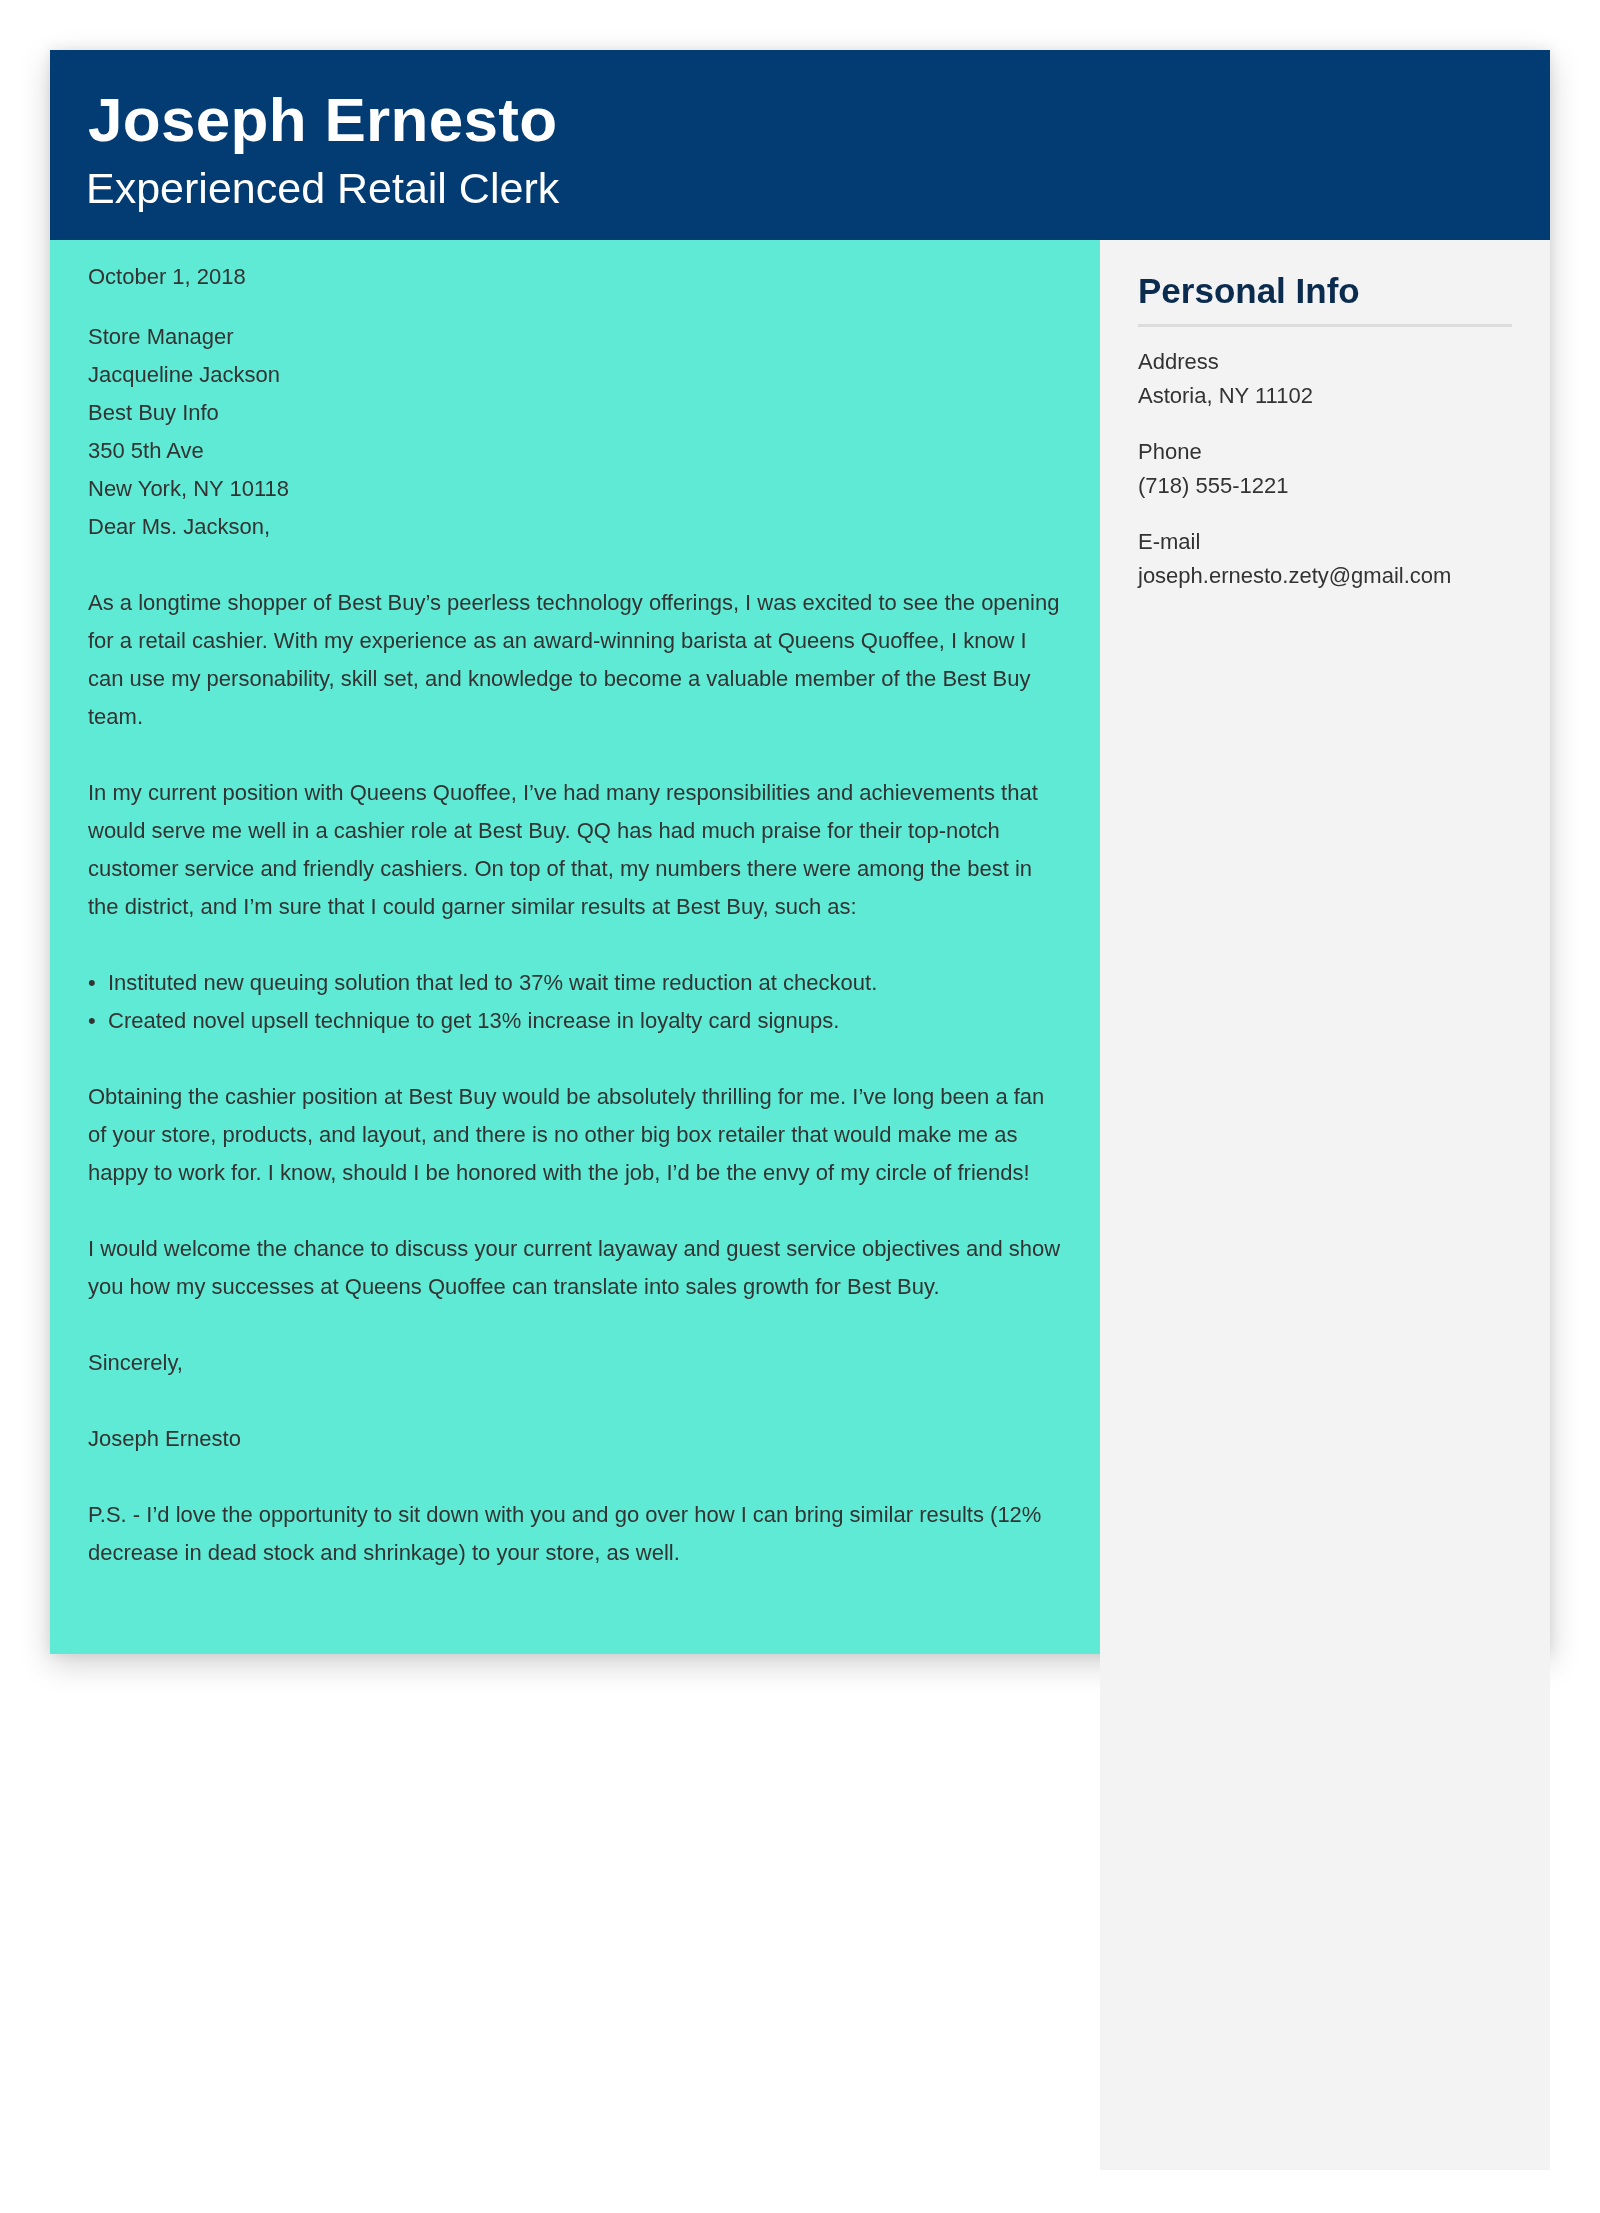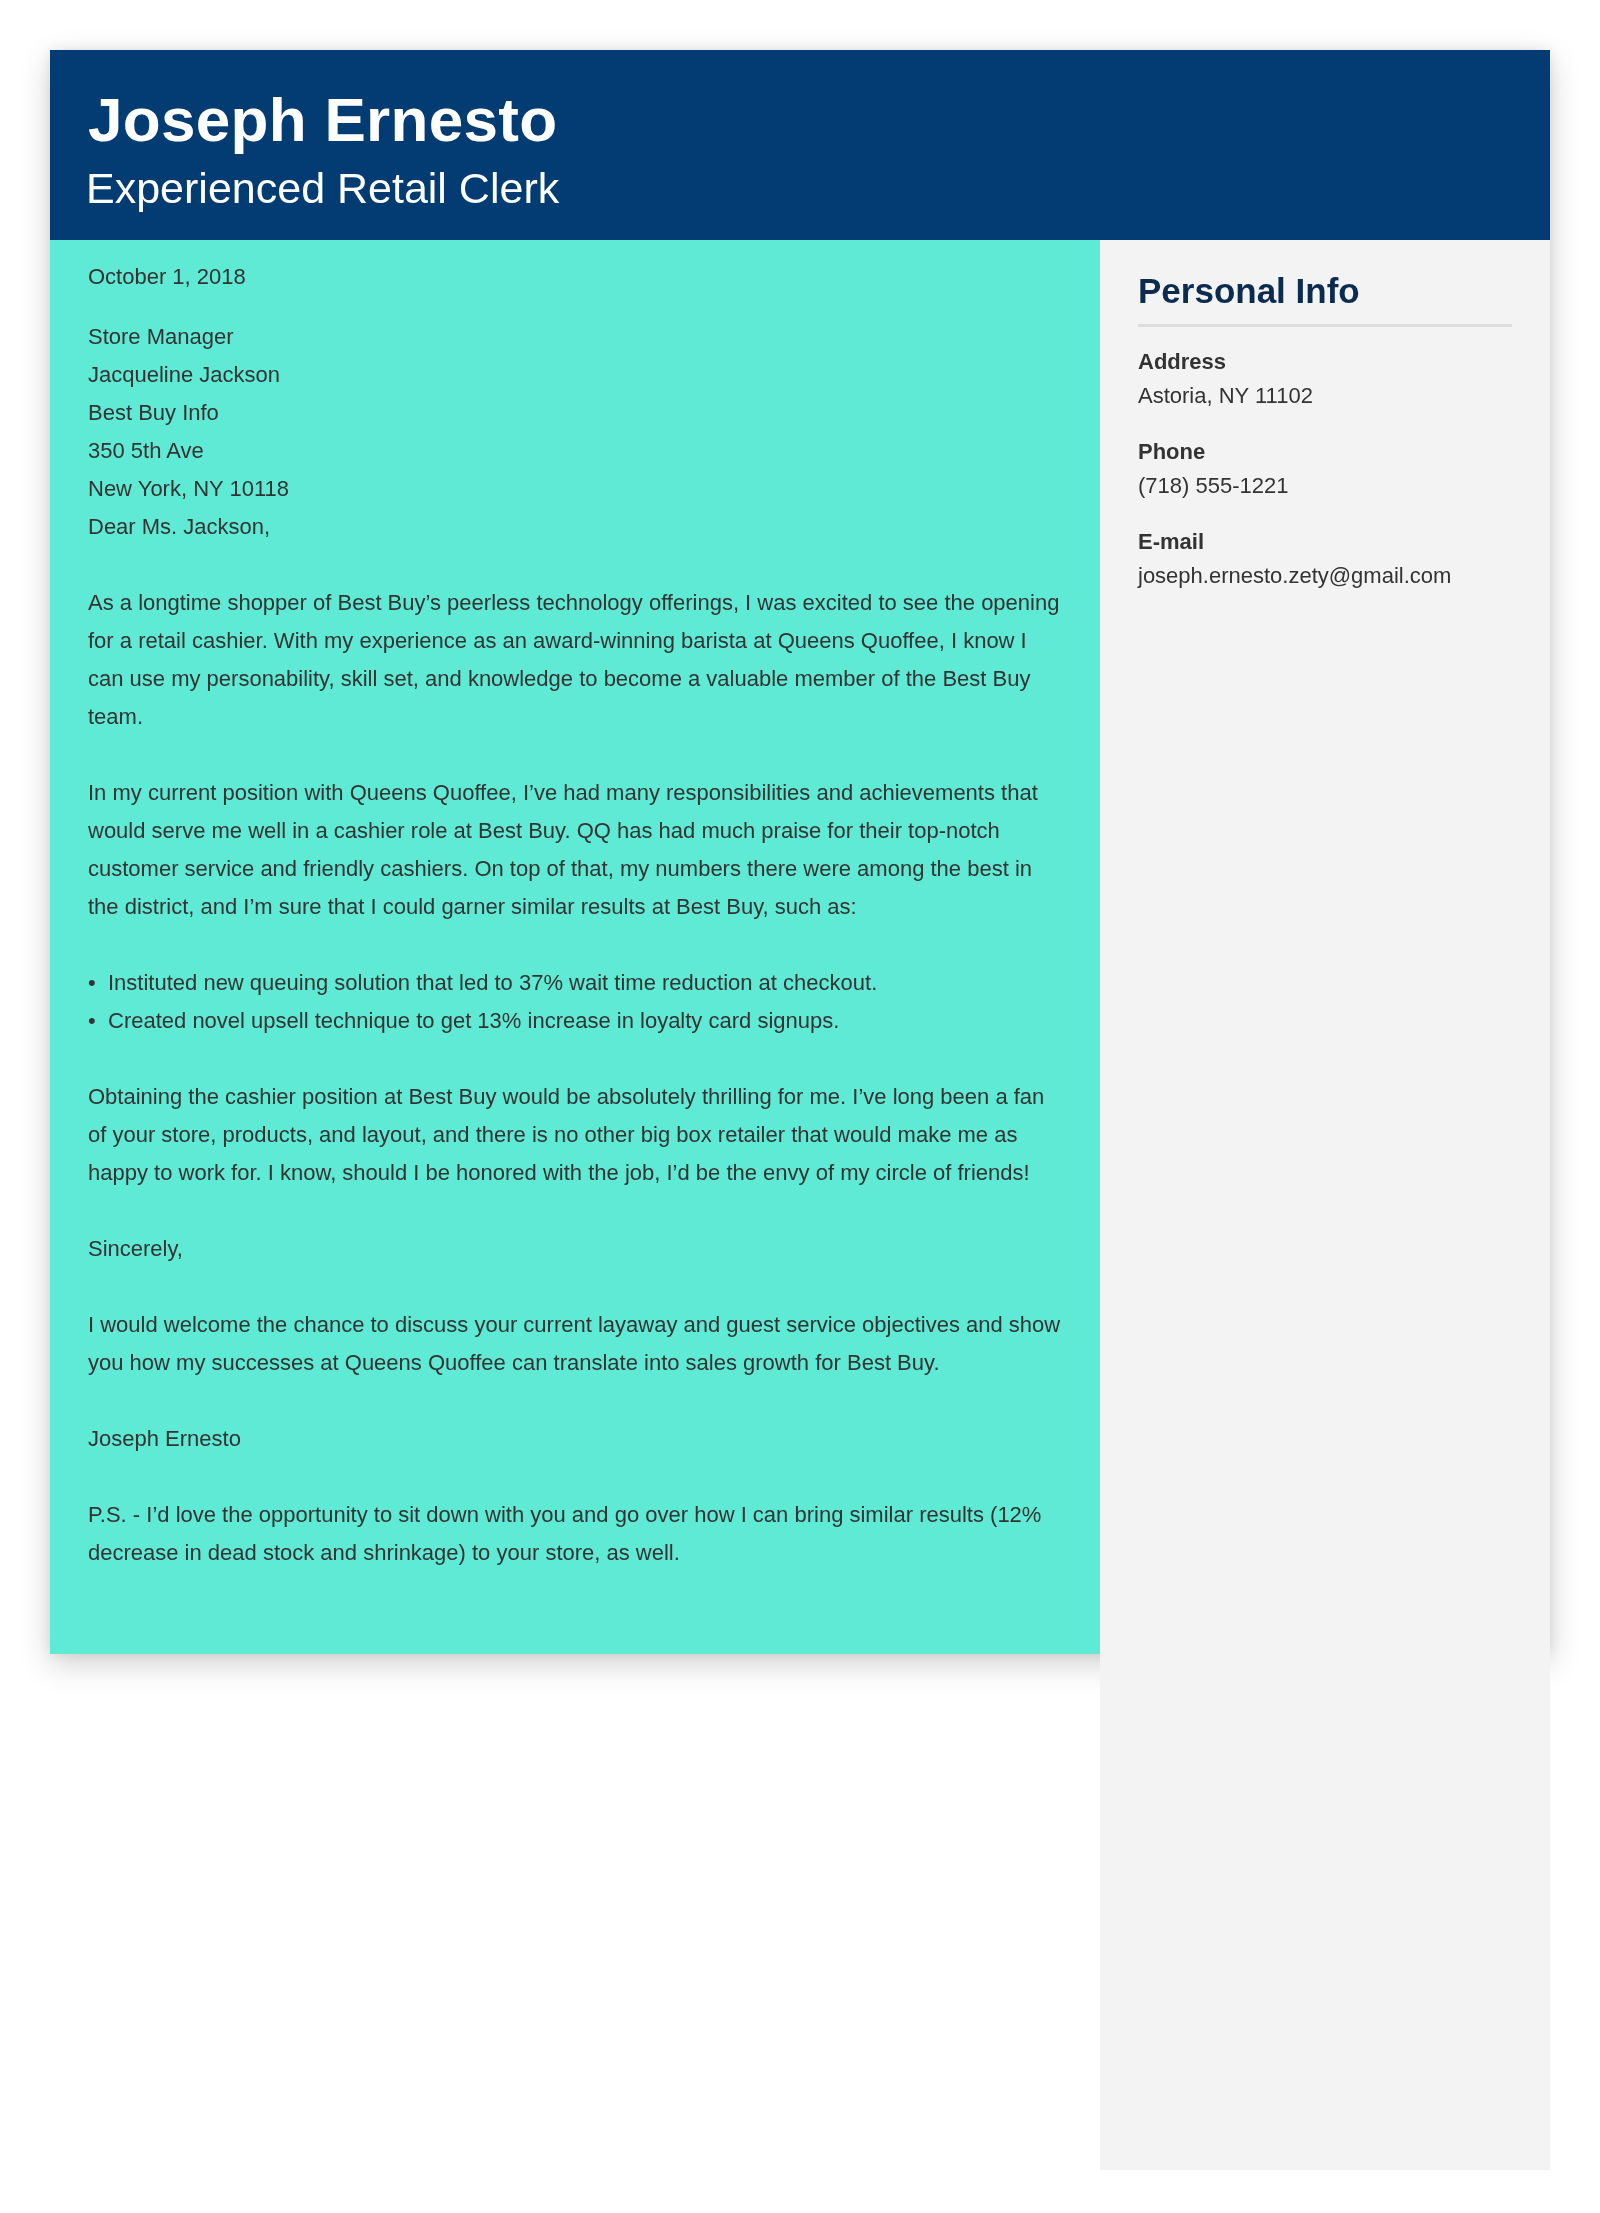--- a/index.html
+++ b/index.html
@@ -26,21 +26,21 @@
   }
   .sidebar {
     position: absolute; left: 1050px; top: 190px; width: 450px; height: 1930px;
     background: #f3f3f3;
   }
   .sidebar-inner { position: absolute; left: 38px; top: 30px; width: 374px; }
   .sb-heading {
     font-size: 35px; font-weight: bold; color: #0b2c4f; line-height: 42px;
     padding-bottom: 12px; border-bottom: 3px solid #dcdcdc;
   }
-  .sb-label { font-size: 22px; font-weight: bold; color: #333333; margin-top: 22px; line-height: 30px; }
+  .sb-label { font-size: 22px; font-weight: normal; color: #333333; margin-top: 22px; line-height: 30px; }
   .sb-value { font-size: 22px; color: #333333; line-height: 38px; }
   .sb-label.first { margin-top: 20px; }
   .main {
     position: absolute; left: 38px; top: 208px; width: 980px;
     font-size: 22px; color: #333333; line-height: 38px;
   }
   .main p { margin: 0; }
   .date { margin-top: 0; }
   .recipient { margin-top: 22px; }
   .salutation { margin-top: 22px; }
@@ -81,23 +81,23 @@
         <span class="dot">•</span>
         <span>Instituted new queuing solution that led to 37% wait time reduction at checkout.</span>
       </li>
       <li>
         <span class="dot">•</span>
         <span>Created novel upsell technique to get 13% increase in loyalty card signups.</span>
       </li>
     </ul>
 
     <p class="para">Obtaining the cashier position at Best Buy would be absolutely thrilling for me. I’ve long been a fan of your store, products, and layout, and there is no other big box retailer that would make me as happy to work for. I know, should I be honored with the job, I’d be the envy of my circle of friends!</p>
+    <p class="para">I would welcome the chance to discuss your current layaway and guest service objectives and show you how my successes at Queens Quoffee can translate into sales growth for Best Buy.</p>
+
     <p class="para">Sincerely,</p>
-
-    <p class="para">I would welcome the chance to discuss your current layaway and guest service objectives and show you how my successes at Queens Quoffee can translate into sales growth for Best Buy.</p>
     <p class="para">Joseph Ernesto</p>
     <p class="ps">P.S. - I’d love the opportunity to sit down with you and go over how I can bring similar results (12% decrease in dead stock and shrinkage) to your store, as well.</p>
   </div>
 
   <div class="sidebar">
     <div class="sidebar-inner">
       <div class="sb-heading">Personal Info</div>
 
       <div class="sb-label first">Address</div>
       <div class="sb-value">Astoria, NY 11102</div>

